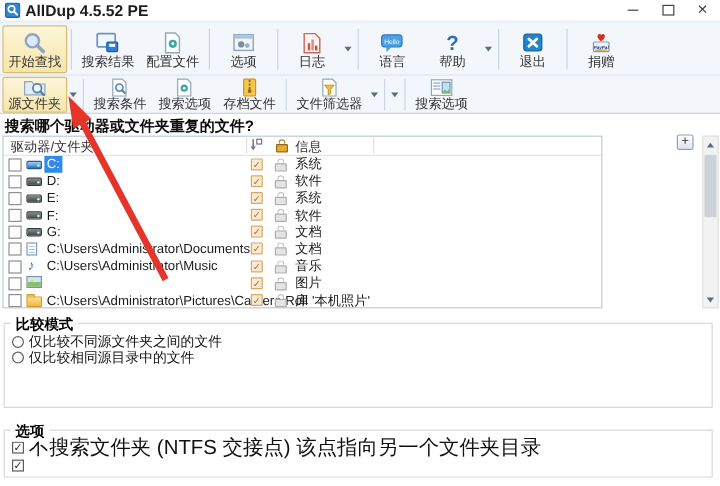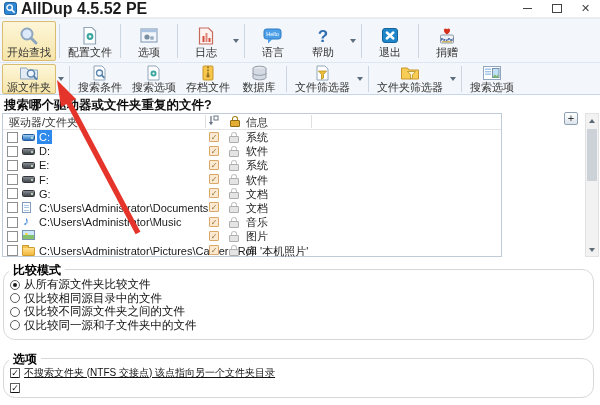--- a/index.html
+++ b/index.html
@@ -2,21 +2,21 @@
 <html><head>
 <meta charset="utf-8">
 <style>
   html,body{margin:0;padding:0;}
   body{width:600px;height:405px;overflow:hidden;position:relative;background:#fff;
        font-family:"Liberation Sans","DejaVu Sans",sans-serif;color:#222;}
 
   
   .titlebar{position:absolute;top:0;left:0;right:0;height:18px;background:#fff;
             display:flex;align-items:center;padding-left:4px;border-bottom:1px solid #ececec;box-sizing:border-box;}
-  .title{font-size:16px;font-weight:700;color:#1c1c1c;margin-left:4px;}
+  .title{font-size:13px;font-weight:700;color:#1c1c1c;margin-left:4px;}
   .wincontrols{margin-left:auto;display:flex;height:100%;}
   .wc{width:29px;height:100%;display:flex;align-items:center;justify-content:center;color:#444;font-size:11px;}
   .wc .minbar{width:9px;height:1px;background:#444;}
   .wc .maxbox{width:8px;height:7px;border:1px solid #444;}
 
   
   .toolbar{position:absolute;left:0;right:0;background:#f3f6fa;display:flex;align-items:center;box-sizing:border-box;}
   .tb1{top:18px;height:44px;border-top:1px solid #e6edf5;padding:2px 2px 1px 2px;}
   .tb2{top:62px;height:33px;border-top:1px solid #dde6f1;border-bottom:1px solid #c6d7ea;padding:1px 2px;}
   .tbtn{display:flex;flex-direction:column;align-items:center;justify-content:center;
@@ -89,28 +89,28 @@
   .vscroll{position:absolute;top:113px;left:585px;width:14px;height:144px;background:#f2f2f2;
            border:1px solid #e2e2e2;box-sizing:border-box;}
   .sarrow{position:absolute;left:0;width:12px;height:13px;display:flex;align-items:center;justify-content:center;}
   .sarrow.up{top:0;}
   .sarrow.down{bottom:0;}
   .tri-up{width:0;height:0;border-left:3.5px solid transparent;border-right:3.5px solid transparent;border-bottom:4.5px solid #5e6a75;}
   .tri-down{width:0;height:0;border-left:3.5px solid transparent;border-right:3.5px solid transparent;border-top:4.5px solid #5e6a75;}
   .sthumb{position:absolute;left:1px;top:15px;width:10px;height:52px;background:#cdd2d8;}
 
   
-  .group{position:absolute;left:3px;width:591px;border:1px solid #d8d8d8;border-radius:12px;box-sizing:border-box;background:#fff;}
+  .group{position:absolute;left:3px;width:591px;border:1px solid #d8d8d8;border-radius:1px;box-sizing:border-box;background:#fff;}
   .g1{top:269px;height:71px;}
   .g2{top:358px;height:40px;}
   .glegend{position:absolute;top:-8px;left:5px;background:#fff;padding:0 4px;font-size:12px;font-weight:700;color:#000;}
   .optlist{padding:8px 0 0 6px;}
   .g2 .optlist{padding-top:6px;}
   .opt{display:flex;align-items:center;height:13.5px;font-size:11.5px;color:#111;gap:4px;}
-  .g2 .opt{height:15px;font-size:10px;text-decoration:underline;}
+  .g2 .opt{height:15px;font-size:17px;}
   .rdo{width:10px;height:10px;border:1px solid #5c5c5c;border-radius:50%;background:#fff;box-sizing:border-box;flex:none;}
   .rdo.on{position:relative;}
   .rdo.on::after{content:"";position:absolute;left:2px;top:2px;width:4px;height:4px;background:#1a1a1a;border-radius:50%;}
   .chk{width:10px;height:10px;border:1px solid #5c5c5c;background:#fff;box-sizing:border-box;flex:none;
        font-size:9px;line-height:8px;text-align:center;color:#1a1a1a;font-weight:bold;}
   .chk.on::after{content:"✓";}
 
   
   .overlay{position:absolute;top:0;left:0;z-index:90;pointer-events:none;}
 </style>
@@ -143,20 +143,30 @@
       <svg width="22" height="20">
           <circle cx="9" cy="8" r="5.5" fill="#ddeafc" stroke="#8fa6c0" stroke-width="2"></circle>
           <line x1="13" y1="12" x2="18" y2="17" stroke="#8fa6c0" stroke-width="3" stroke-linecap="round"></line>
         </svg>
     </span>
     <span class="tlabel">开始查找</span>
   </div>
   <div class="vsep"></div>
   <div class="tbtn">
     <span class="tico">
+      <svg width="22" height="20">
+          <rect x="2" y="2" width="15" height="11" rx="1" fill="#eef5fd" stroke="#6d94bd" stroke-width="1.4"></rect>
+          <rect x="10" y="9" width="9" height="8" rx="1" fill="#2f7fd6" stroke="#1d5c9e"></rect>
+          <rect x="12" y="10.5" width="5" height="2.5" fill="#fff"></rect>
+        </svg>
+    </span>
+    <span class="tlabel">搜索结果</span>
+  </div>
+  <div class="tbtn">
+    <span class="tico">
       <svg width="20" height="20">
           <path d="M4 1.5 h8 l3.5 3.5 v13 h-11.5 z" fill="#fff" stroke="#92a6ba" stroke-width="1.2"></path>
           <circle cx="10" cy="10.5" r="3.4" fill="#3aa7a0"></circle>
           <circle cx="10" cy="10.5" r="1.2" fill="#fff"></circle>
         </svg>
     </span>
     <span class="tlabel">配置文件</span>
   </div>
   <div class="vsep"></div>
   <div class="tbtn">
@@ -263,51 +273,32 @@
   <div class="tbtn">
     <span class="tico">
       <svg width="16" height="16">
           <rect x="3" y="1" width="10" height="14" rx="1" fill="#f7c64a" stroke="#c9952c"></rect>
           <line x1="8" y1="1.5" x2="8" y2="9.5" stroke="#8a6a1e" stroke-width="1.6" stroke-dasharray="1.8 1.2"></line>
           <rect x="6.6" y="9.5" width="2.8" height="2.8" fill="#8a6a1e"></rect>
         </svg>
     </span>
     <span class="tlabel">存档文件</span>
   </div>
-  <div class="tbtn">
-    <span class="tico">
-      <svg width="17" height="16">
-          <ellipse cx="8.5" cy="3.5" rx="6.5" ry="2.3" fill="#e6e9ee" stroke="#9099a6"></ellipse>
-          <path d="M2 3.5 v9 c0 1.3 2.9 2.3 6.5 2.3 s6.5-1 6.5-2.3 v-9" fill="#d4d9e2" stroke="#9099a6"></path>
-          <path d="M2 8 c0 1.3 2.9 2.3 6.5 2.3 s6.5-1 6.5-2.3" fill="none" stroke="#9099a6"></path>
-        </svg>
-    </span>
-    <span class="tlabel">数据库</span>
-  </div>
   <div class="vsep"></div>
   <div class="tbtn">
     <span class="tico">
       <svg width="18" height="16">
           <path d="M3 1 h8 l3 3 v11 h-11 z" fill="#fff" stroke="#92a6ba"></path>
           <path d="M4.5 6 h8 l-3 3.5 v3.5 l-2 1.2 v-4.7 z" fill="#eebf3a" stroke="#b8901f" stroke-width="0.8"></path>
         </svg>
     </span>
     <span class="tlabel">文件筛选器</span>
   </div>
   <span class="drop"></span>
   <div class="vsep"></div>
-  <div class="tbtn">
-    <span class="tico">
-      <svg width="20" height="16">
-          <path d="M1.5 3 h6 l1.5 2 h9.5 v9 h-17 z" fill="#f7cd55" stroke="#c9952c"></path>
-          <path d="M7.5 6.5 h8 l-3 3.3 v3 l-2 1.2 v-4.2 z" fill="#fdf2cf" stroke="#b8901f" stroke-width="0.8"></path>
-        </svg>
-    </span>
-    <span class="tlabel">文件夹筛选器</span>
-  </div>
   <span class="drop"></span>
   <div class="vsep"></div>
   <div class="tbtn">
     <span class="tico">
       <svg width="20" height="16">
           <rect x="1.5" y="1.5" width="17" height="13" fill="#fff" stroke="#8fa6c0"></rect>
           <rect x="3" y="3.5" width="6" height="1.4" fill="#9ec2e8"></rect>
           <rect x="3" y="6" width="6" height="1.4" fill="#9ec2e8"></rect>
           <rect x="3" y="8.5" width="6" height="1.4" fill="#9ec2e8"></rect>
           <rect x="10.5" y="3.5" width="6.5" height="9" fill="#bfe0f7" stroke="#7a93ad"></rect>
@@ -427,39 +418,31 @@
   <div class="sthumb"></div>
   <div class="sarrow down">
       <span class="tri-down"></span>
     </div>
 </div>
 
 <div class="group g1">
   <span class="glegend">比较模式</span>
   <div class="optlist">
 
+
       <label class="opt">
-        <span class="rdo on"></span>
-        <span>从所有源文件夹比较文件</span>
+        <span class="rdo"></span>
+        <span>仅比较不同源文件夹之间的文件</span>
       </label>
 
       <label class="opt">
         <span class="rdo"></span>
         <span>仅比较相同源目录中的文件</span>
       </label>
 
-      <label class="opt">
-        <span class="rdo"></span>
-        <span>仅比较不同源文件夹之间的文件</span>
-      </label>
-
-      <label class="opt">
-        <span class="rdo"></span>
-        <span>仅比较同一源和子文件夹中的文件</span>
-      </label>
 
   </div>
 </div>
 
 <div class="group g2">
   <span class="glegend">选项</span>
   <div class="optlist">
 
       <label class="opt">
         <span class="chk on"></span>

